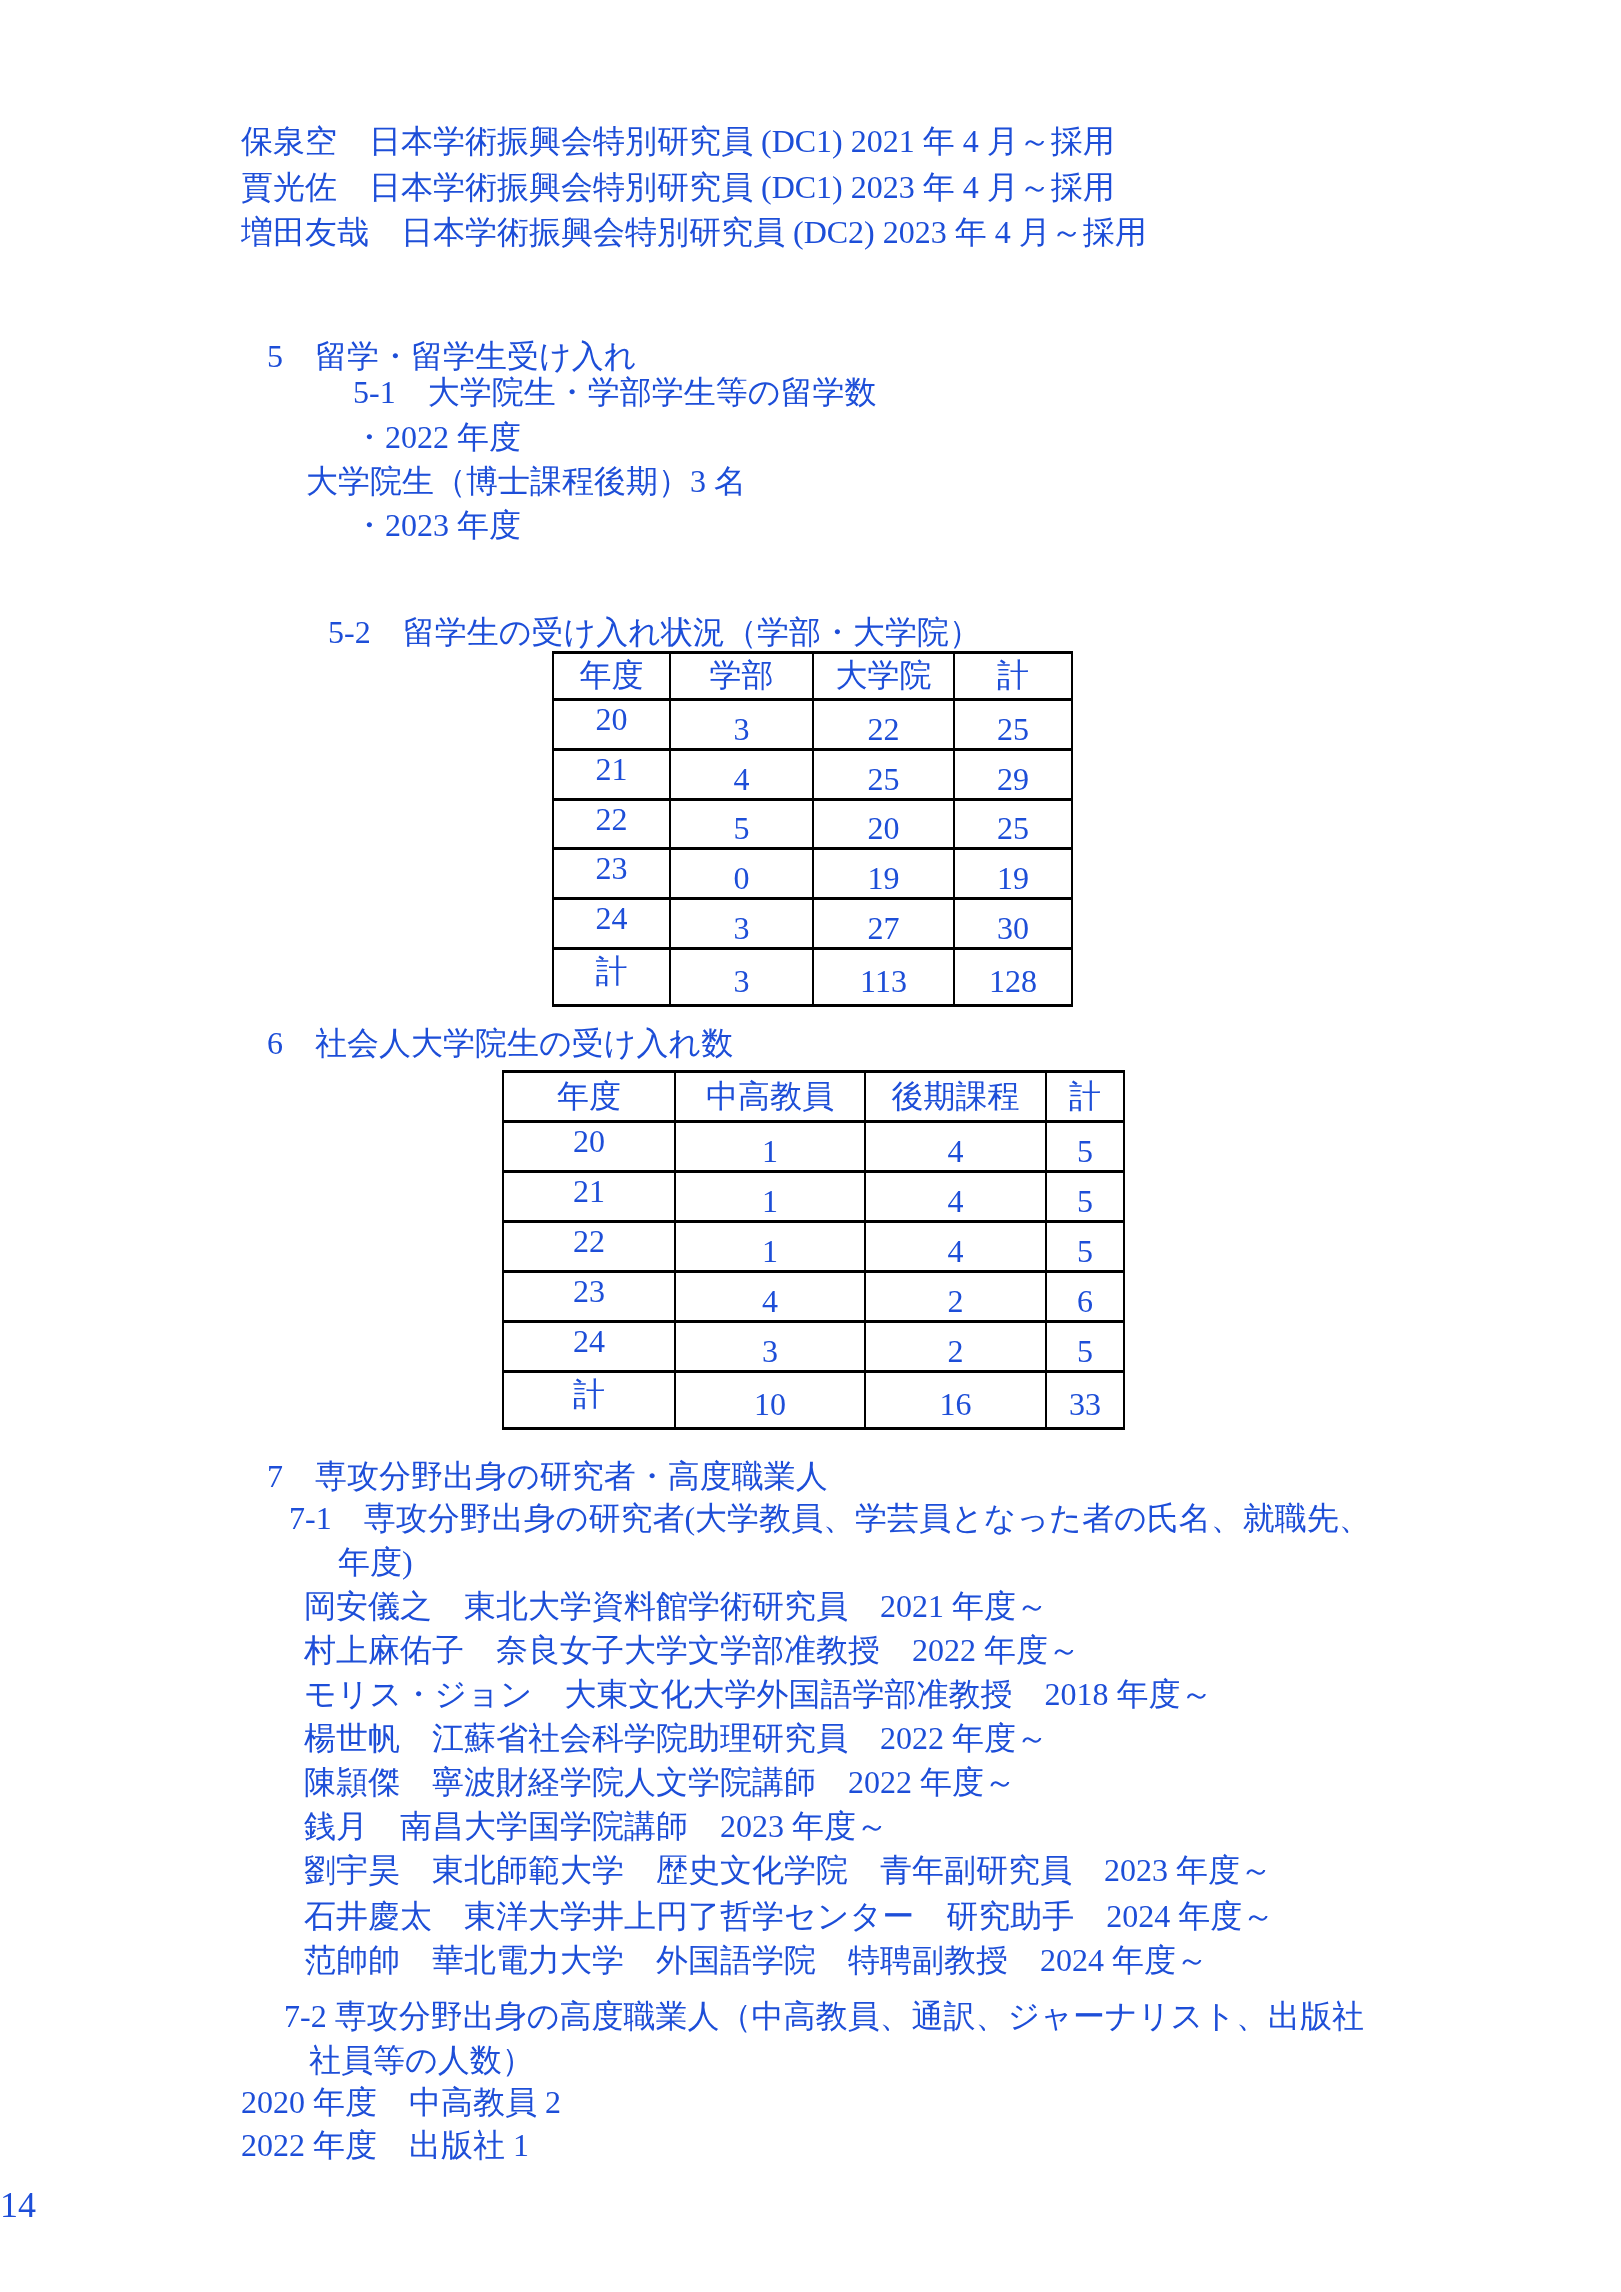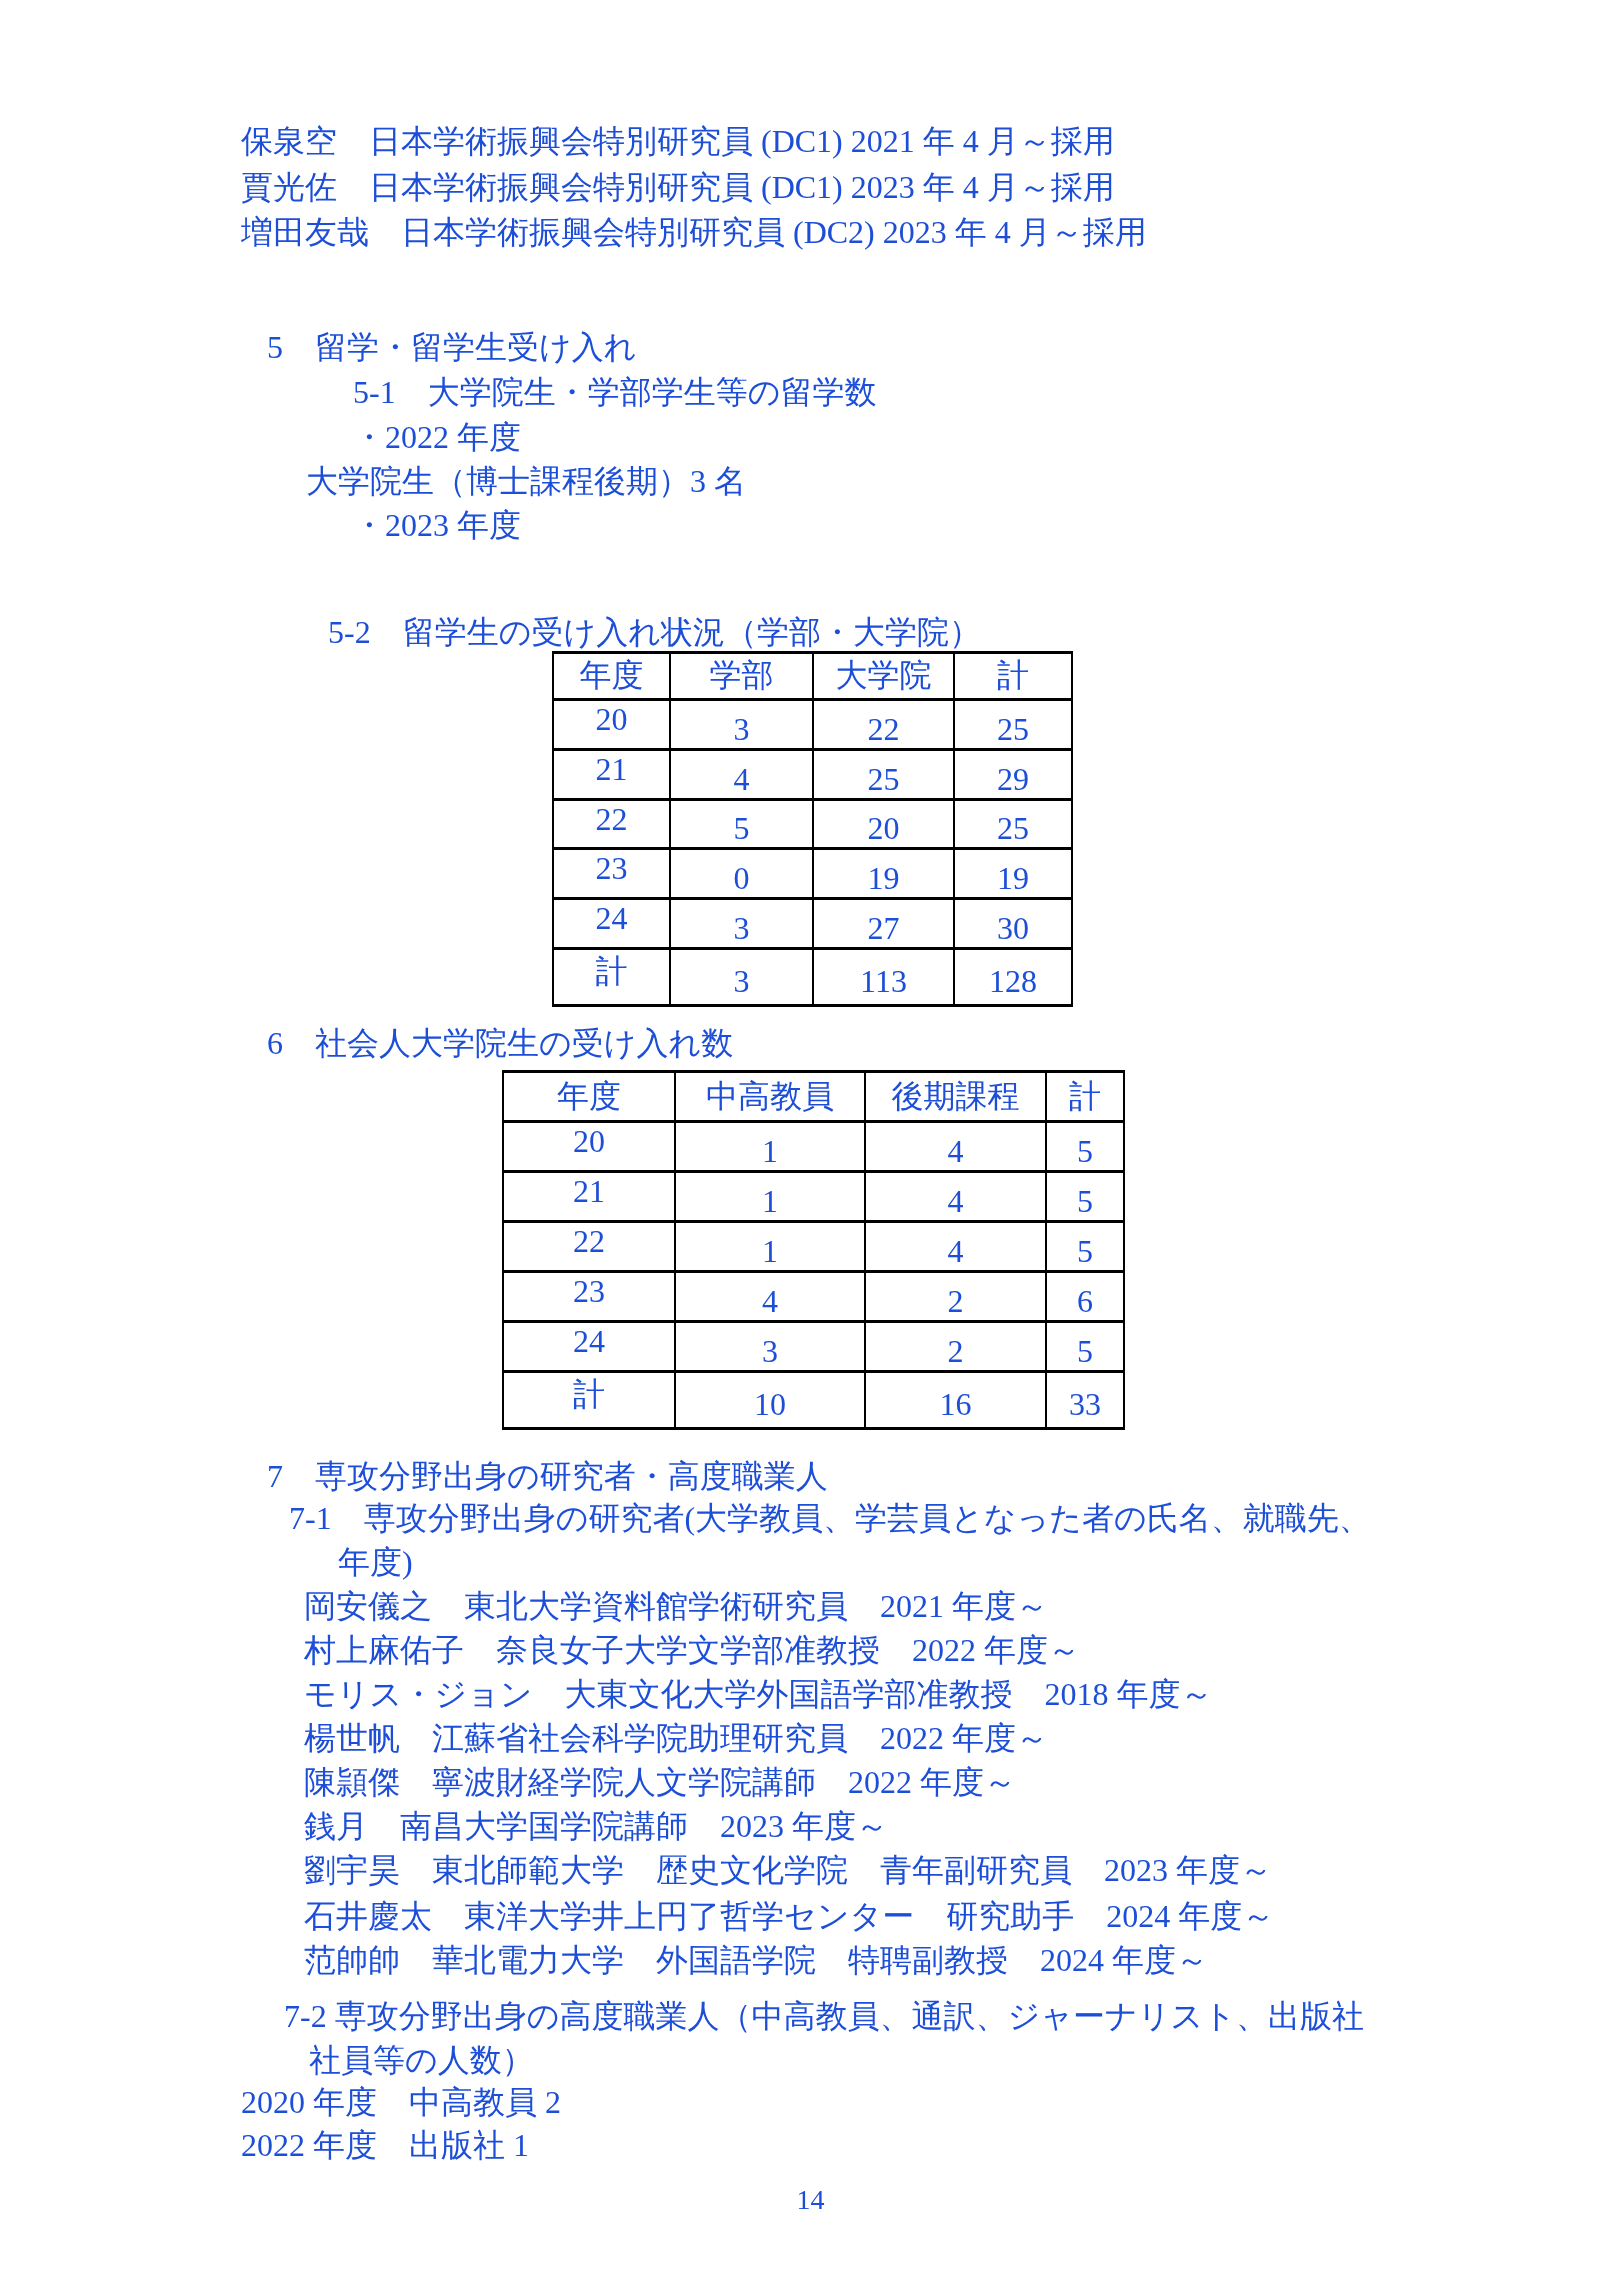--- a/index.html
+++ b/index.html
@@ -35,34 +35,33 @@
     padding:0;
     overflow:hidden;
   }
   .doc-table td:first-child{padding-bottom:9.8px;}
   .doc-table td:not(:first-child){padding-top:9.8px;}
   #t52 tr{height:47px;}
   #t6 tr{height:50px;}
   .pageno{
     position:absolute;
     left:0;width:100%;
-    text-align:center;
-    font-size:28px;
+    font-size:36px;
   }
 </style>
 </head>
 <body>
 
 <div class="page">
 
   <div class="ln" style="top:123px;left:241px">保泉空　日本学術振興会特別研究員 (DC1) 2021 年 4 月～採用</div>
   <div class="ln" style="top:169px;left:241px">賈光佐　日本学術振興会特別研究員 (DC1) 2023 年 4 月～採用</div>
   <div class="ln" style="top:214px;left:241px">増田友哉　日本学術振興会特別研究員 (DC2) 2023 年 4 月～採用</div>
 
-  <div class="ln" style="top:329px;left:267px">5　留学・留学生受け入れ</div>
+  <div class="ln" style="top:338px;left:267px">5　留学・留学生受け入れ</div>
   <div class="ln" style="top:374px;left:353px">5-1　大学院生・学部学生等の留学数</div>
   <div class="ln" style="top:419px;left:353px">・2022 年度</div>
   <div class="ln" style="top:463px;left:306px">大学院生（博士課程後期）3 名</div>
   <div class="ln" style="top:507px;left:353px">・2023 年度</div>
   <div class="ln" style="top:614px;left:328px">5-2　留学生の受け入れ状況（学部・大学院）</div>
 
   <table class="doc-table" id="t52" style="top:651px;left:552px">
     <colgroup>
         <col style="width:117px">
         <col style="width:143px">

